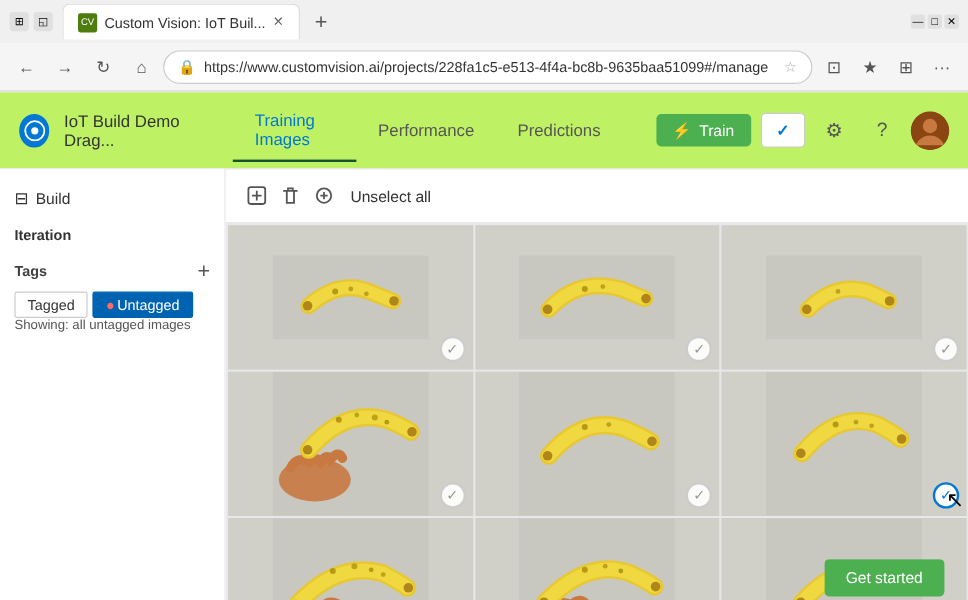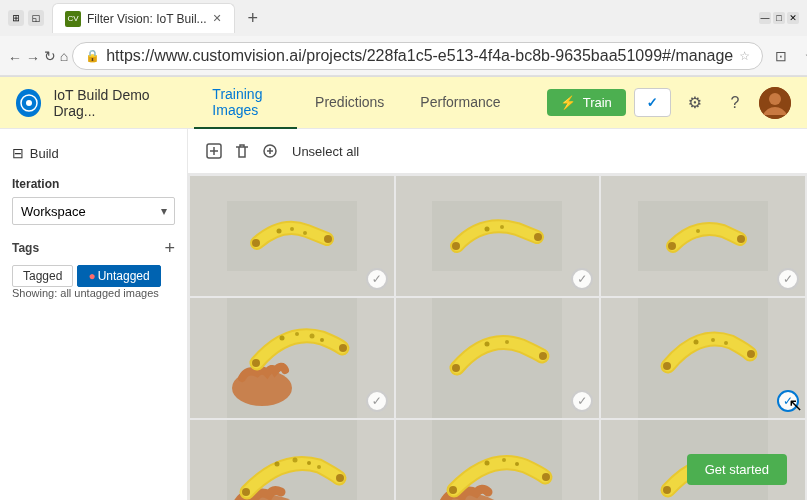--- a/index.html
+++ b/index.html
@@ -8,25 +8,25 @@
     
     .browser-chrome { background: #f5f5f5; border-bottom: 1px solid #ddd; }
     .tab-bar { display: flex; align-items: center; height: 36px; background: #f0f0f0; padding: 0 8px; gap: 4px; }
     .tab-favicon { width: 16px; height: 16px; background: #0078d4; border-radius: 2px; display: inline-flex; align-items: center; justify-content: center; color: #fff; font-size: 9px; }
     .tab-item { display: flex; align-items: center; gap: 6px; background: #fff; padding: 0 12px; height: 30px; border-radius: 6px 6px 0 0; font-size: 12px; color: #333; border: 1px solid #ddd; border-bottom: none; min-width: 140px; }
     .tab-close { margin-left: auto; cursor: pointer; color: #666; font-size: 11px; }
     .tab-new { display: flex; align-items: center; justify-content: center; width: 28px; height: 28px; border-radius: 50%; color: #555; font-size: 18px; cursor: pointer; }
     .nav-bar { display: flex; align-items: center; height: 40px; background: #f5f5f5; padding: 0 8px; gap: 4px; border-bottom: 1px solid #e0e0e0; }
     .nav-btn { width: 28px; height: 28px; display: flex; align-items: center; justify-content: center; border-radius: 50%; cursor: pointer; color: #555; font-size: 14px; border: none; background: none; }
     .address-bar { flex: 1; height: 28px; background: #fff; border: 1px solid #ccc; border-radius: 14px; padding: 0 12px; font-size: 12px; color: #333; display: flex; align-items: center; gap: 6px; }
-    .address-text { flex: 1; font-size: 16px; color: #333; overflow: hidden; white-space: nowrap; }
+    .address-text { flex: 1; font-size: 12px; color: #333; overflow: hidden; white-space: nowrap; }
     .nav-icons { display: flex; align-items: center; gap: 2px; }
 
     
-    .app-header { height: 52px; background: #fef9c3; border-bottom: 1px solid #e8e8e8; display: flex; align-items: center; padding: 0 16px; gap: 12px; }
+    .app-header { height: 64px; background: #bef264; border-bottom: 1px solid #e8e8e8; display: flex; align-items: center; padding: 0 16px; gap: 12px; }
     .app-logo { width: 28px; height: 28px; border-radius: 50%; background: #0078d4; display: flex; align-items: center; justify-content: center; color: #fff; font-size: 11px; }
     .app-title { font-size: 14px; color: #333; font-weight: 500; }
     .app-nav { display: flex; align-items: center; gap: 0; margin-left: auto; }
     .app-nav-item { padding: 0 18px; height: 52px; display: flex; align-items: center; font-size: 14px; color: #555; cursor: pointer; border-bottom: 2px solid transparent; }
     .app-nav-item.active { color: #0078d4; border-bottom: 2px solid #14532d; }
     .header-actions { display: flex; align-items: center; gap: 8px; margin-left: 16px; }
     .btn-green { background: #4caf50; border: none; border-radius: 4px; color: #fff; padding: 6px 14px; font-size: 13px; cursor: pointer; display: flex; align-items: center; gap: 6px; }
     .btn-checkmark { background: #fff; border: 1px solid #ccc; border-radius: 4px; padding: 6px 12px; cursor: pointer; display: flex; align-items: center; }
     .icon-btn { width: 32px; height: 32px; display: flex; align-items: center; justify-content: center; border-radius: 50%; cursor: pointer; color: #555; border: none; background: none; font-size: 16px; }
     .avatar { width: 32px; height: 32px; border-radius: 50%; background: #8B4513; display: flex; align-items: center; justify-content: center; color: #fff; font-size: 12px; overflow: hidden; }
@@ -70,21 +70,21 @@
 
 <div class="browser-chrome">
 
   <div class="tab-bar">
     <div style="display:flex;align-items:center;gap:4px;margin-right:4px;">
       <div style="width:16px;height:16px;background:#e0e0e0;border-radius:3px;display:flex;align-items:center;justify-content:center;font-size:9px;">⊞</div>
       <div style="width:16px;height:16px;background:#e0e0e0;border-radius:3px;display:flex;align-items:center;justify-content:center;font-size:9px;">◱</div>
     </div>
     <div class="tab-item">
       <div class="tab-favicon" style="background:#4d7c0f;font-size:8px;">CV</div>
-      <span>Filter Vision: IoT Buil...</span>
+      <span>Custom Vision: IoT Buil...</span>
       <span class="tab-close">✕</span>
     </div>
     <div class="tab-new">+</div>
     <div style="display:flex;align-items:center;gap:2px;margin-left:auto;">
       <div style="width:12px;height:12px;background:#e0e0e0;border-radius:2px;display:flex;align-items:center;justify-content:center;font-size:9px;">—</div>
       <div style="width:12px;height:12px;background:#e0e0e0;border-radius:2px;display:flex;align-items:center;justify-content:center;font-size:9px;">□</div>
       <div style="width:12px;height:12px;background:#e0e0e0;border-radius:2px;display:flex;align-items:center;justify-content:center;font-size:9px;">✕</div>
     </div>
   </div>
 
@@ -110,22 +110,22 @@
 <div class="app-header">
   <div class="app-logo">
     <svg width="18" height="18" viewBox="0 0 18 18">
         <circle cx="9" cy="9" r="8" fill="none" stroke="#fff" stroke-width="1.5"></circle>
         <circle cx="9" cy="9" r="3" fill="#fff"></circle>
       </svg>
   </div>
   <span class="app-title">IoT Build Demo Drag...</span>
   <div class="app-nav">
     <div class="app-nav-item active">Training Images</div>
+    <div class="app-nav-item">Performance</div>
     <div class="app-nav-item">Predictions</div>
-    <div class="app-nav-item">Performance</div>
   </div>
   <div class="header-actions">
     <button class="btn-green">
       <span>⚡</span>
       <span>Train</span>
     </button>
     <button class="btn-checkmark">
       <span style="color:#0078d4;font-weight:bold;">✓</span>
     </button>
     <button class="icon-btn">⚙</button>
@@ -141,26 +141,20 @@
 </div>
 
 <div class="app-body">
 
   <div class="sidebar">
     <div class="filter-row">
       <span style="font-size:14px;">⊟</span>
       <span>Build</span>
     </div>
     <div class="iteration-label">Iteration</div>
-    <div class="dropdown-wrap">
-      <select>
-        <option>Workspace</option>
-      </select>
-      <span class="dropdown-chevron">▾</span>
-    </div>
     <div class="tags-row">
       <span class="tags-label">Tags</span>
       <span class="add-icon">+</span>
     </div>
     <div class="tag-btns">
       <button class="tag-btn">Tagged</button>
       <button class="tag-btn untagged-active">
         <span style="color:#ff6b6b;margin-right:2px;">●</span><span>Untagged</span>
       </button>
     </div>

